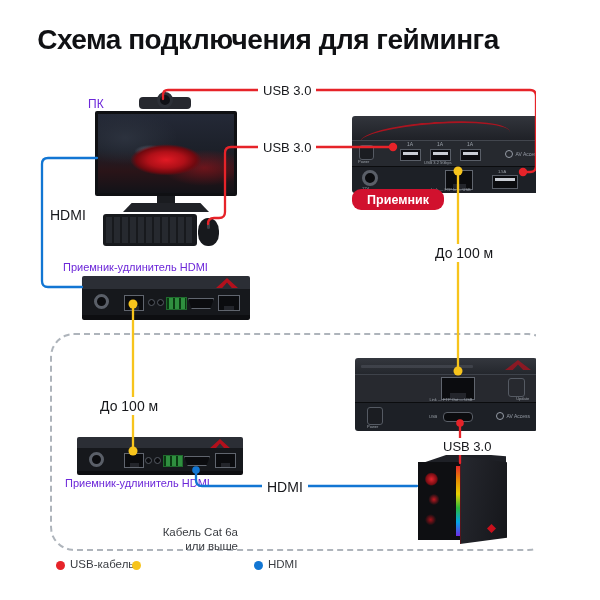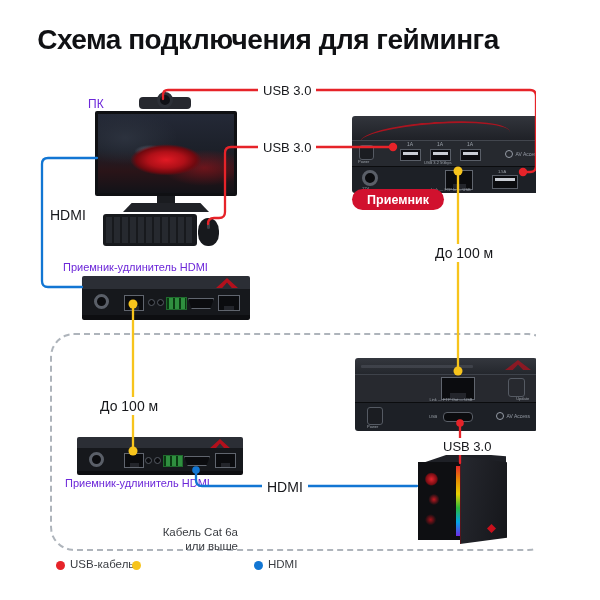--- a/index.html
+++ b/index.html
@@ -34,21 +34,21 @@
   .lbl-cat-right{left:430px;top:244px;}
 
   .devlbl{position:absolute;font-size:11px;color:#6d28d9;z-index:3;white-space:nowrap;}
   .pc-lbl{left:88px;top:97px;font-size:12px;}
   .ext-top-lbl{left:63px;top:261px;}
   .ext-bot-lbl{left:65px;top:477px;}
 
   
   .badge{position:absolute;z-index:5;border-radius:11px;color:#fff;font-weight:700;
          font-size:12.5px;display:flex;align-items:center;justify-content:center;}
-  .badge.red{background:var(--c-badge);}
+  .badge.red{background:var(--c-badge);border-radius:9px;}
   .badge.dark{background:var(--c-badge_dark);font-weight:400;font-size:13px;}
   .badge-rx{left:352px;top:189px;width:92px;height:21px;}
   .badge-tx{left:354px;top:429px;width:92px;height:21px;}
   .badge-srv{left:63px;top:516px;width:120px;height:22px;}
 
   
   .webcam-bar{left:139px;top:97px;width:52px;height:12px;background:#26282e;border-radius:4px;z-index:2;}
   .webcam-lens{left:157px;top:92px;width:16px;height:16px;border-radius:50%;background:#101116;
                border:3px solid #2c2f36;box-sizing:border-box;z-index:3;}
   .monitor{left:95px;top:111px;width:142px;height:85px;background:#0f1013;border-radius:2px;padding:3px;

